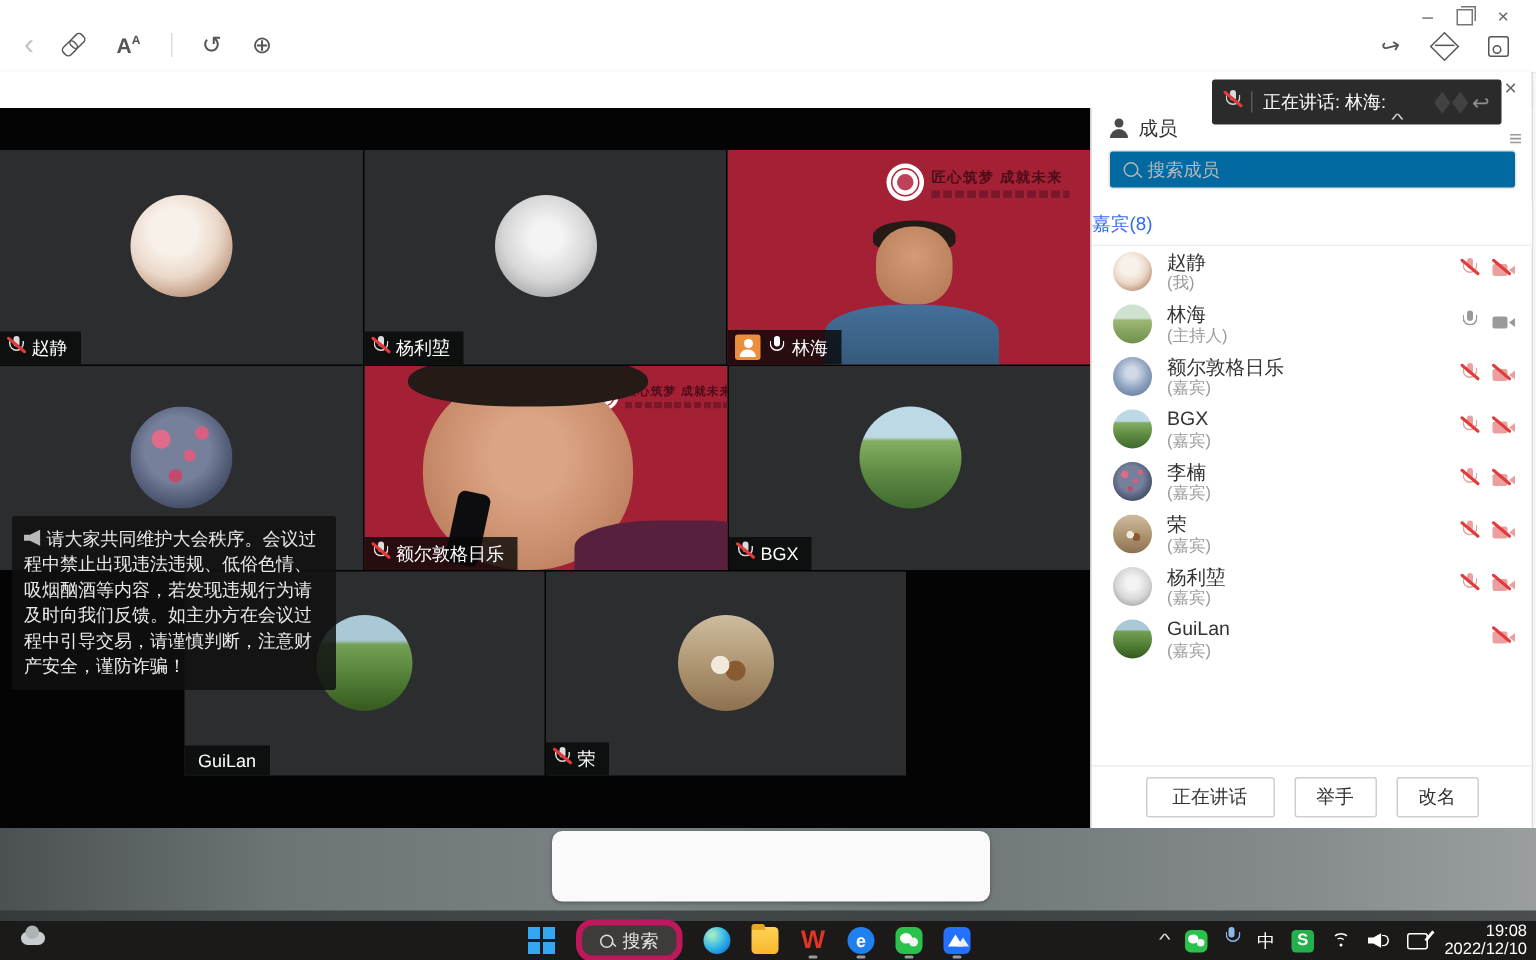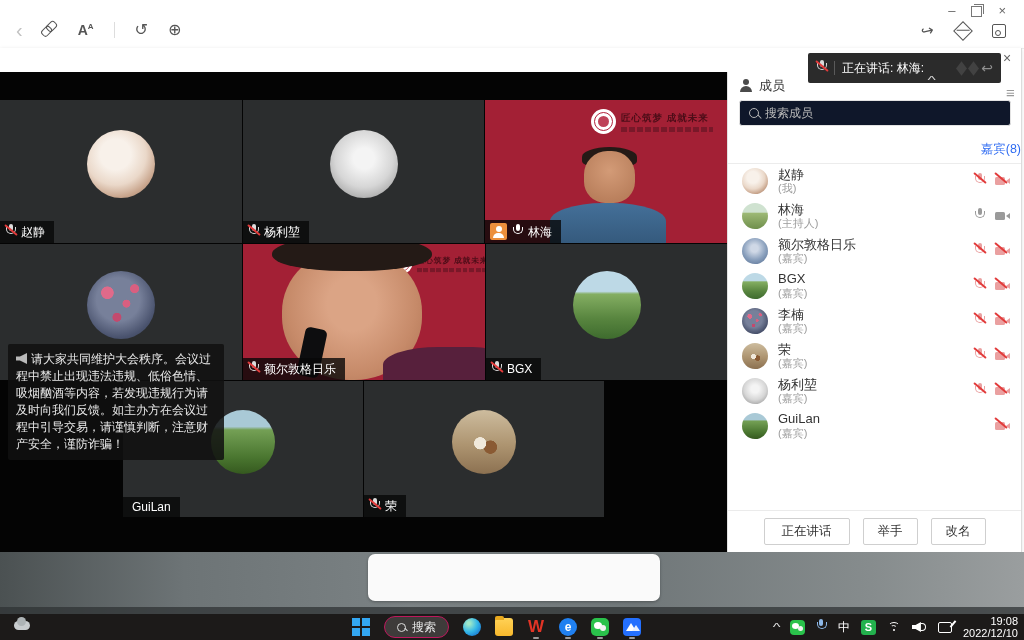--- a/index.html
+++ b/index.html
@@ -92,25 +92,25 @@
   .notice .ttl{color:#f0a63c;}
   .spk{display:inline-block;width:11px;height:11px;background:#b9b9b9;vertical-align:-1px;margin-right:4px;
     clip-path:polygon(0 32%,36% 32%,100% 0,100% 100%,36% 68%,0 68%);}
 
   
   .panel{position:absolute;left:727px;top:24px;width:294px;height:480px;background:#fff;border-left:1px solid #e2e2e2;box-sizing:border-box;}
   .pplicon{position:absolute;left:11px;top:7px;width:14px;height:13px;}
   .pplicon::before{content:'';position:absolute;left:4px;top:0;width:6px;height:6px;border-radius:50%;background:#4a4a4a;}
   .pplicon::after{content:'';position:absolute;left:1px;top:7px;width:12px;height:6px;border-radius:6px 6px 0 0;background:#4a4a4a;}
   .ptitle{position:absolute;left:31px;top:5px;font-size:13px;color:#333;}
-  .search{position:absolute;left:11px;top:28px;width:272px;height:26px;border:1px solid #e3e3e3;border-radius:3px;display:flex;align-items:center;gap:6px;padding-left:9px;box-sizing:border-box;color:#b9b9b9;font-size:12px;background:#0f172a;}
+  .search{position:absolute;left:11px;top:28px;width:272px;height:26px;border:1px solid #e3e3e3;border-radius:3px;display:flex;align-items:center;gap:6px;padding-left:9px;box-sizing:border-box;color:#b9b9b9;font-size:12px;background:#0369a1;}
   .mag{width:8px;height:8px;border:1.4px solid #b5b5b5;border-radius:50%;position:relative;flex:0 0 auto;}
   .mag::after{content:'';position:absolute;left:6.5px;top:6.5px;width:4.5px;height:1.4px;background:#b5b5b5;transform:rotate(45deg);}
   .tabs{position:absolute;left:0;top:64px;width:100%;height:27px;display:flex;background:#f5f5f6;border-bottom:1px solid #ececec;}
-  .tab{flex:1;text-align:right;font-size:12.5px;line-height:27px;color:#555;cursor:default;}
+  .tab{flex:1;text-align:left;font-size:12.5px;line-height:27px;color:#555;cursor:default;}
   .tab.active{background:#fff;color:#2e6bf2;}
   .mlist{position:absolute;left:0;top:92px;width:100%;}
   .mrow{position:relative;height:35px;}
   .mava{position:absolute;left:14px;top:4px;width:26px;height:26px;border-radius:50%;}
   .mname{position:absolute;left:50px;top:2px;font-size:13px;color:#333;white-space:nowrap;}
   .mrole{position:absolute;left:50px;top:17px;font-size:11px;color:#9b9b9b;}
   .mics{position:absolute;right:11px;top:8px;display:flex;gap:10px;align-items:center;}
   .pfoot{position:absolute;left:0;bottom:0;width:100%;height:41px;border-top:1px solid #ebebeb;display:flex;align-items:center;justify-content:center;gap:13px;}
   .pbtn{border:1px solid #cfcfcf;border-radius:2px;background:#fff;color:#333;font-size:12.5px;padding:4px 14px;font-family:inherit;cursor:pointer;white-space:nowrap;}
   .pbtn.wide{padding:4px 17px;}
@@ -134,21 +134,21 @@
   
   .taskbar{position:absolute;left:0;top:614px;width:1024px;height:26px;background:#1c1a19;}
   .widget{position:absolute;left:12px;top:3px;width:24px;height:20px;}
   .cloud{position:absolute;left:2px;top:4px;width:16px;height:9px;background:#c9cdcf;border-radius:8px;}
   .cloud::before{content:'';position:absolute;left:3px;top:-4px;width:9px;height:9px;background:#aeb4b6;border-radius:50%;}
   .tb-center{position:absolute;left:352px;top:0;height:26px;display:flex;align-items:center;gap:14px;}
   .tbicon{position:relative;width:18px;height:18px;flex:0 0 auto;}
   .ind{position:absolute;bottom:-3px;left:50%;transform:translateX(-50%);width:6px;height:2px;border-radius:1px;background:#9a9a9a;}
   .winlogo{display:grid;grid-template-columns:8px 8px;grid-gap:1.5px;}
   .winlogo i{width:8px;height:8px;background:#33a7f2;}
-  .searchpill{height:20px;border-radius:11px;background:#3e3b3a;border:1px solid #be185d;display:flex;align-items:center;gap:6px;padding:0 12px;color:#e6e6e6;font-size:12px;}
+  .searchpill{height:20px;border-radius:11px;background:#3e3b3a;border:4px solid #be185d;display:flex;align-items:center;gap:6px;padding:0 12px;color:#e6e6e6;font-size:12px;}
   .magw{width:7px;height:7px;border:1.4px solid #ddd;border-radius:50%;position:relative;}
   .magw::after{content:'';position:absolute;left:5.5px;top:5.5px;width:4px;height:1.4px;background:#ddd;transform:rotate(45deg);}
   .edge{border-radius:50%;background:radial-gradient(circle at 32% 30%,#9fe8c8 8%,#35b8e8 48%,#1062c8 95%);}
   .folder{background:linear-gradient(180deg,#ffd257,#f8b82c);border-radius:3px;}
   .folder::before{content:'';position:absolute;left:0;top:-2px;width:9px;height:4px;background:#e8a81e;border-radius:2px 2px 0 0;}
   .wps{color:#e33426;font-weight:bold;font-size:17px;line-height:18px;text-align:center;}
   .blueapp{border-radius:50%;background:#2080f0;color:#fff;font-size:12px;font-weight:bold;text-align:center;line-height:18px;}
   .wechat{border-radius:5px;background:#2ac24b;}
   .wechat::before{content:'';position:absolute;left:3px;top:4px;width:8px;height:7px;background:#fff;border-radius:50%;}
   .wechat::after{content:'';position:absolute;left:9px;top:7px;width:6px;height:6px;background:#f2f2f2;border-radius:50%;}

